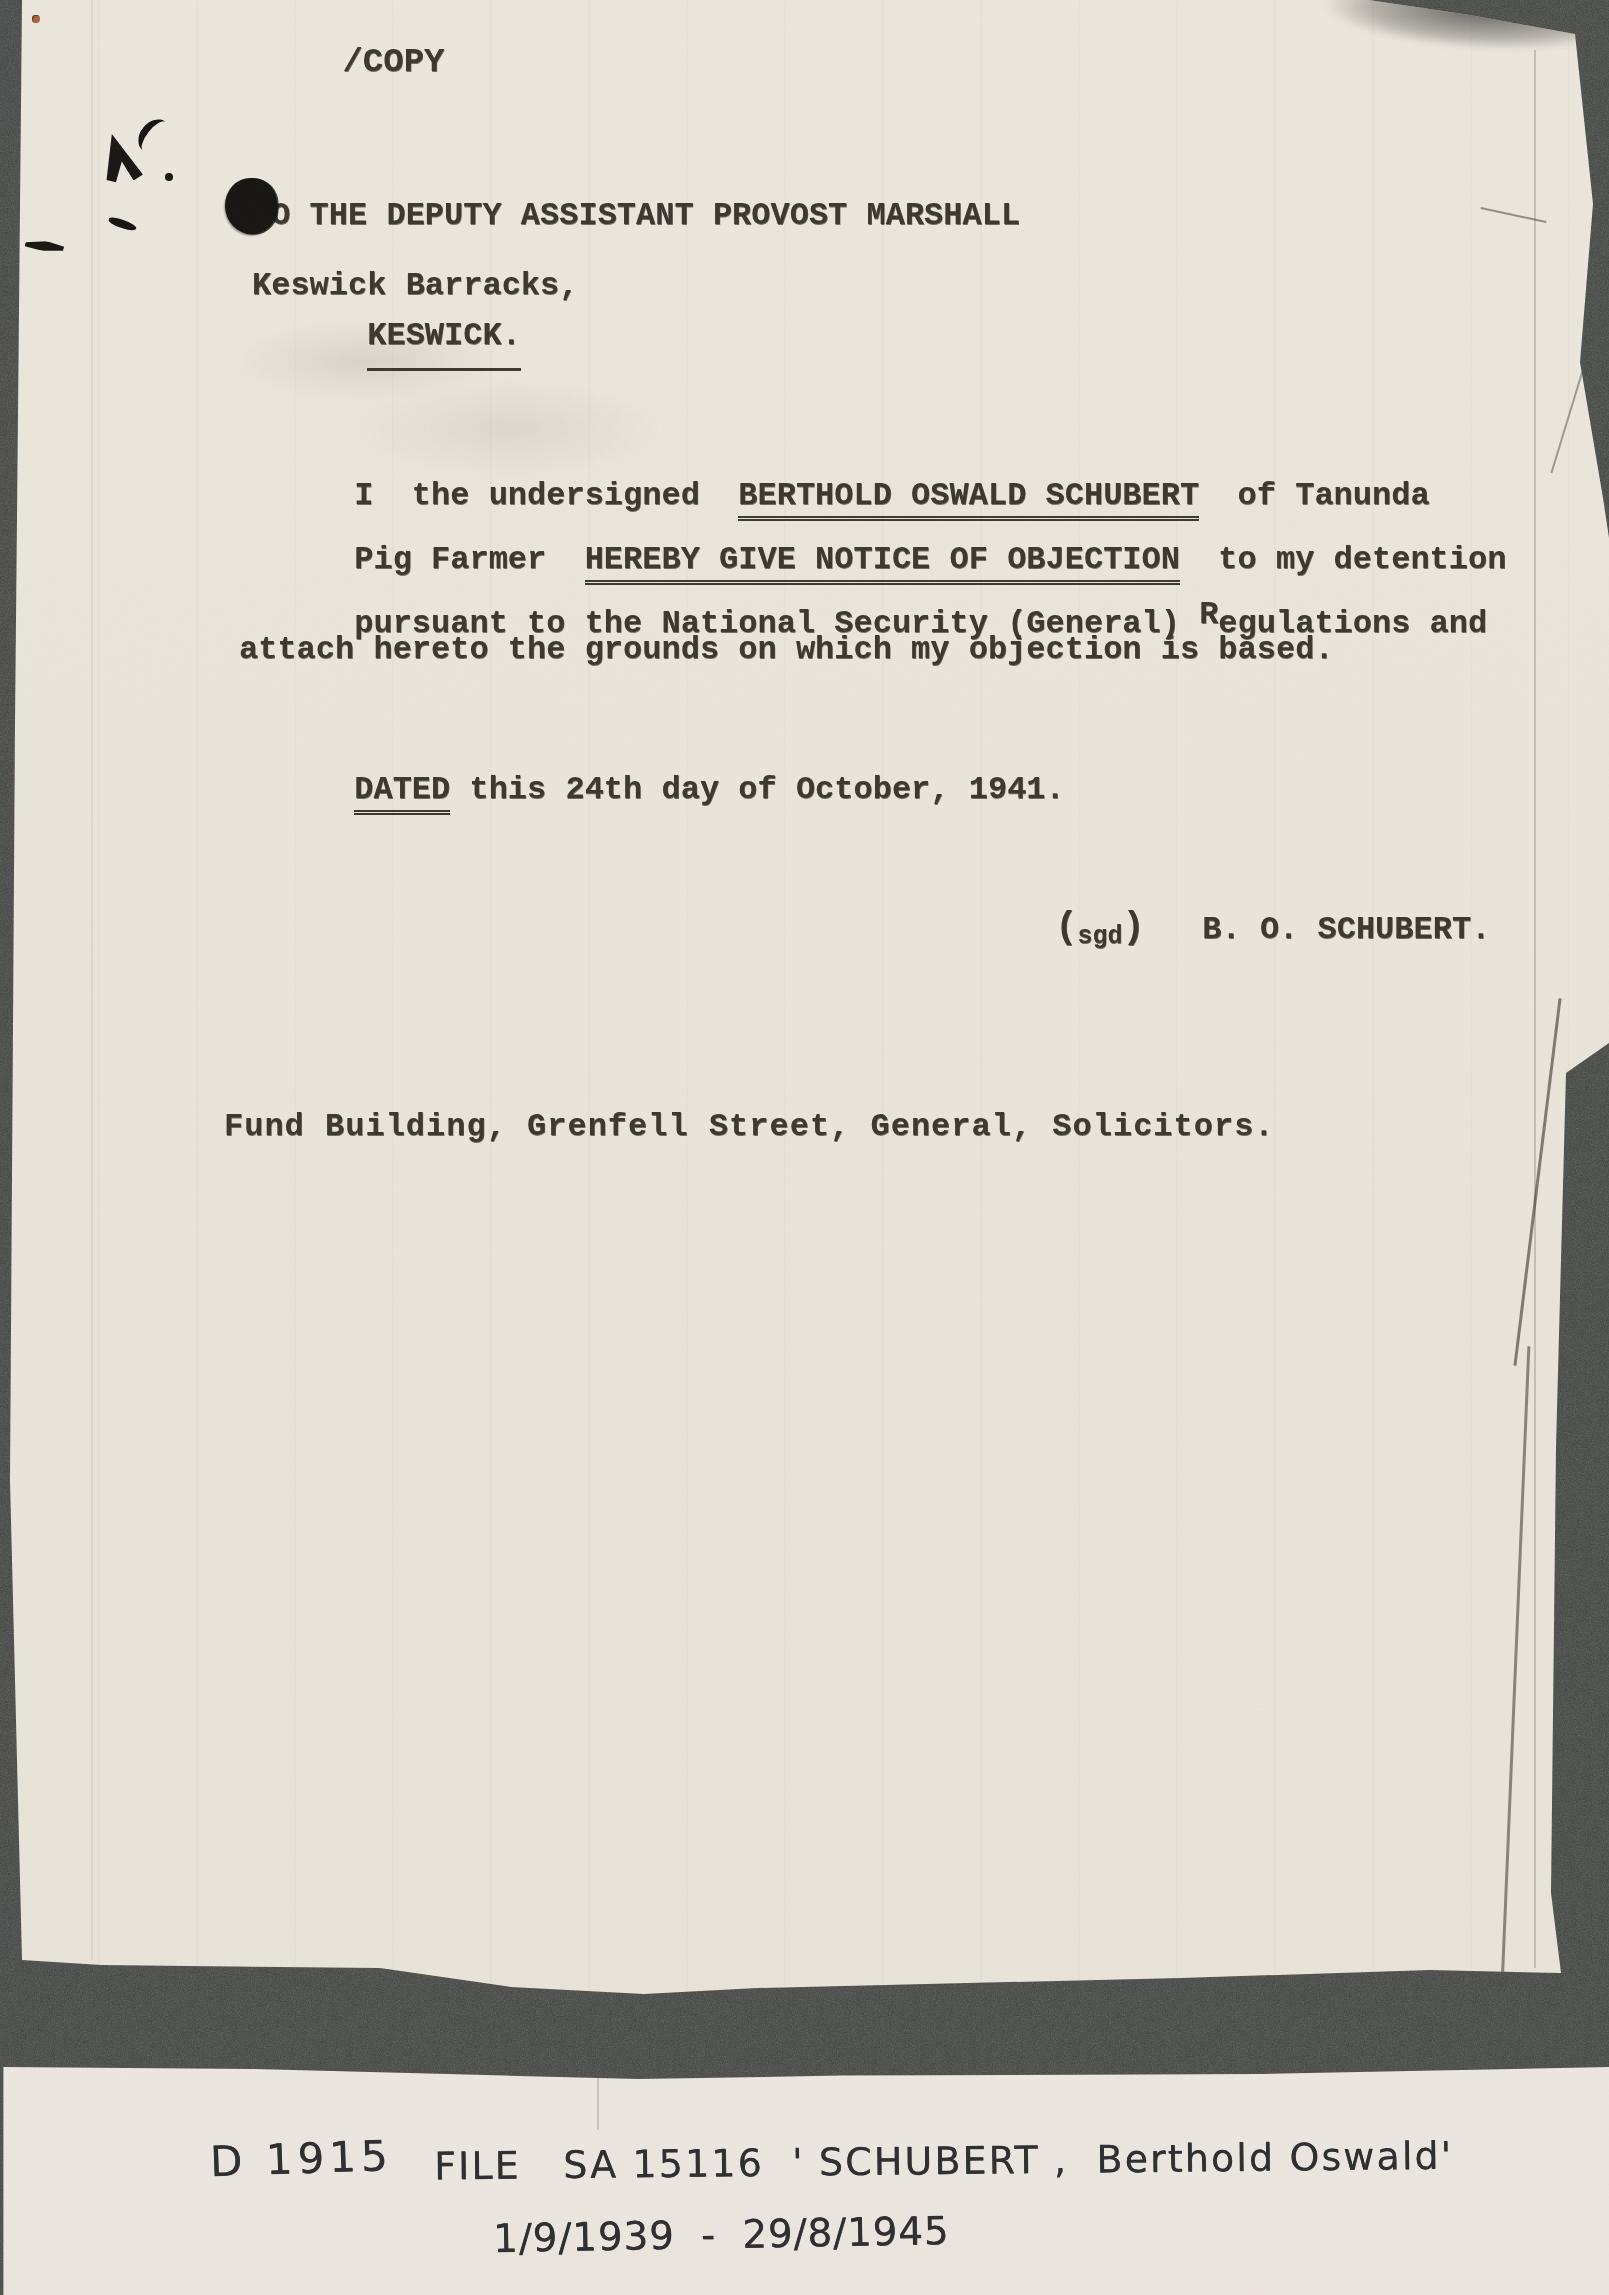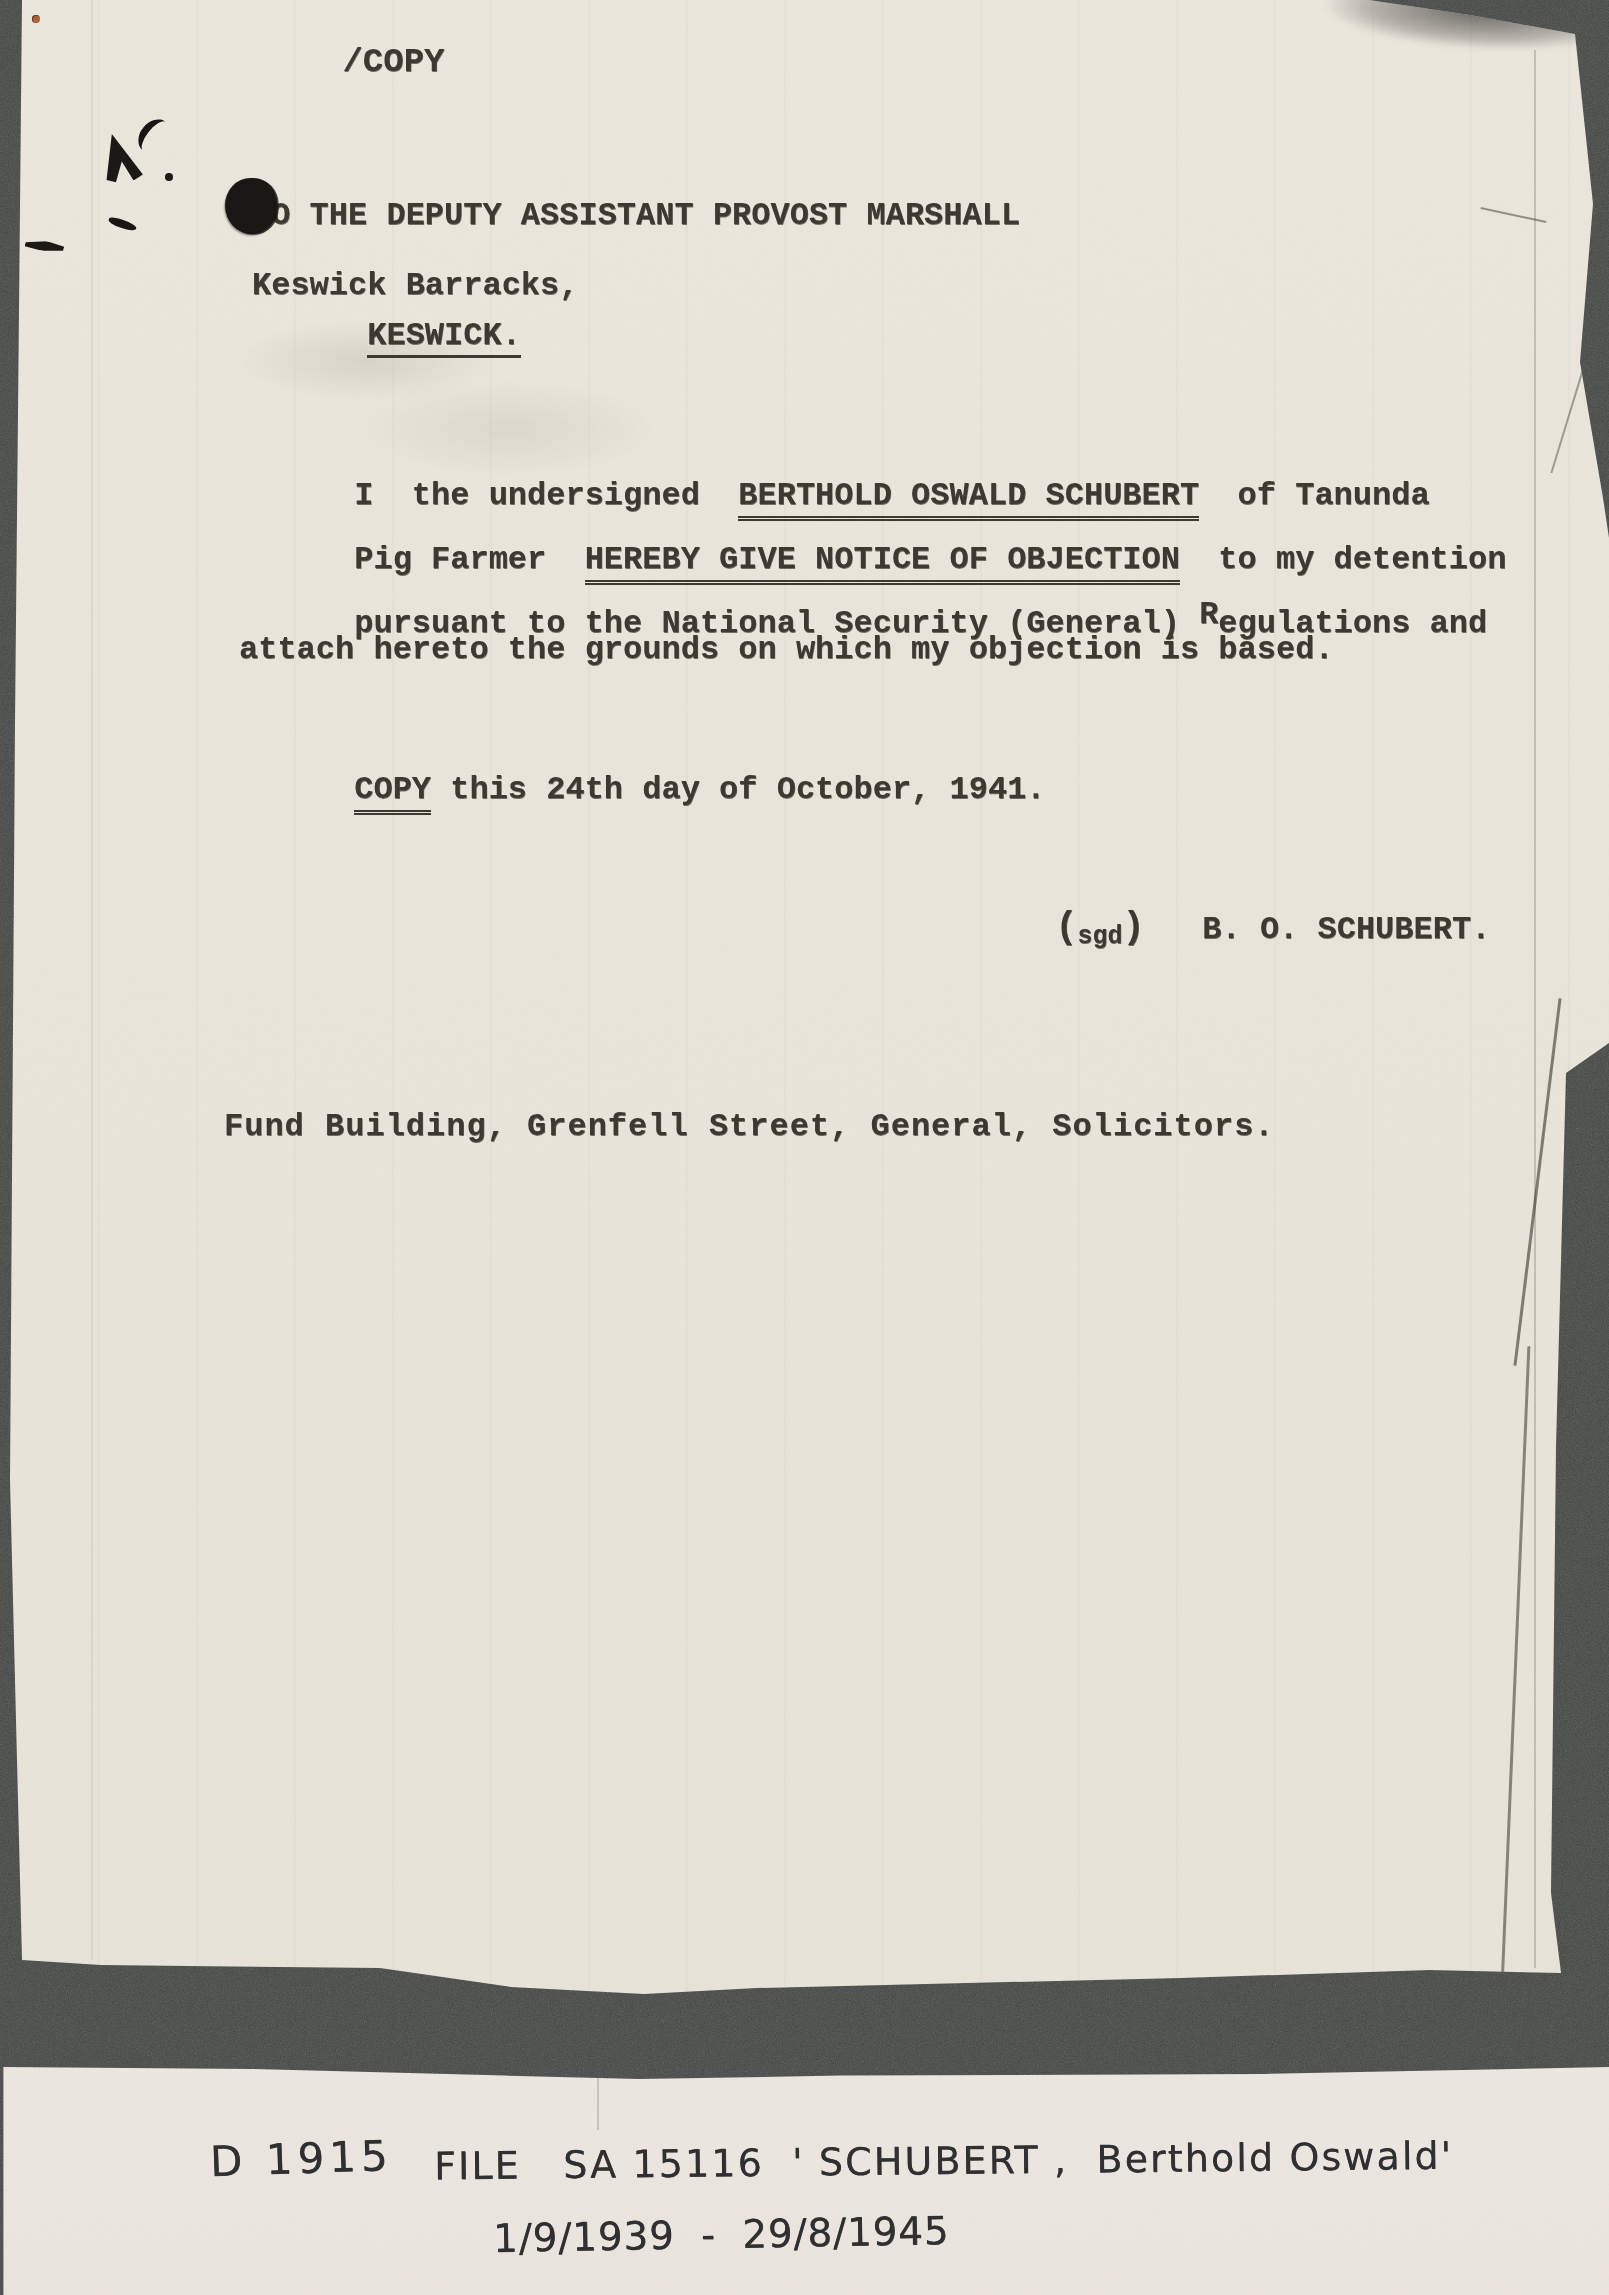--- a/index.html
+++ b/index.html
@@ -37,21 +37,21 @@
       3.4px 15px, 252px 17px, 505px 23.6px, 639px 27px, 841px 23.6px,
       1262px 22px, 1609px 15px, 1609px 243px, 3.4px 243px);
   }
   
   .tw{
     position:absolute; white-space:pre; font-weight:bold;
     font-size:32px; line-height:1.2; color:#3a352d;
     text-shadow:0.5px 0.5px 0.6px rgba(45,40,32,0.65);
   }
   .u-double{border-bottom:5.9px double #3a352d; padding-bottom:1.7px;}
-  .u-single{border-bottom:3.4px solid #3a352d; padding-bottom:1px;}
+  .u-single{border-bottom:3.4px solid #3a352d; padding-bottom:14px;}
   .raised{position:relative; top:-9.3px;}
   .sgd-small{font-size:25px; position:relative; top:4.2px;text-align:center;}
   .paren{font-size:37px; position:relative; top:-1.7px;}
   .obj-wide{letter-spacing:1px;}
   
   .hand{
     position:absolute; white-space:pre; color:#2c2c2e;
     font-family:"DejaVu Sans",sans-serif; font-weight:normal;
     text-shadow:0.3px 0.3px 0.4px rgba(30,30,35,0.8);
   }
@@ -145,21 +145,21 @@
     </div>
     <div class="tw" style="left:239px; top:503px;">
       <span>Pig Farmer  </span><span class="u-double">HEREBY GIVE NOTICE OF OBJECTION</span><span>  to my detention</span>
     </div>
     <div class="tw" style="left:239px; top:567px;">
       <span>pursuant to the National Security (General) </span><span class="raised">R</span><span>egulations and</span>
     </div>
     <div class="tw" style="left:239px; top:631px;text-align:right;">attach hereto the grounds on which my objection is based.</div>
 
     <div class="tw" style="left:239px; top:733px;">
-      <span class="u-double">COPY</span><span> this 24th day of October, 1941.</span>
+      <span class="u-double">DATED</span><span> this 24th day of October, 1941.</span>
     </div>
 
     <div class="tw" style="left:940px; top:868px;">
       <span class="paren">(</span><span class="sgd-small">sgd</span><span class="paren">)</span><span>   B. O. SCHUBERT.</span>
     </div>
 
     <div class="tw obj-wide" style="left:224px; top:1108px;">Fund Building, Grenfell Street, General, Solicitors.</div>
 
     <div class="mark" id="hole-punch"></div>
     <div class="mark" id="pin-dot"></div>

